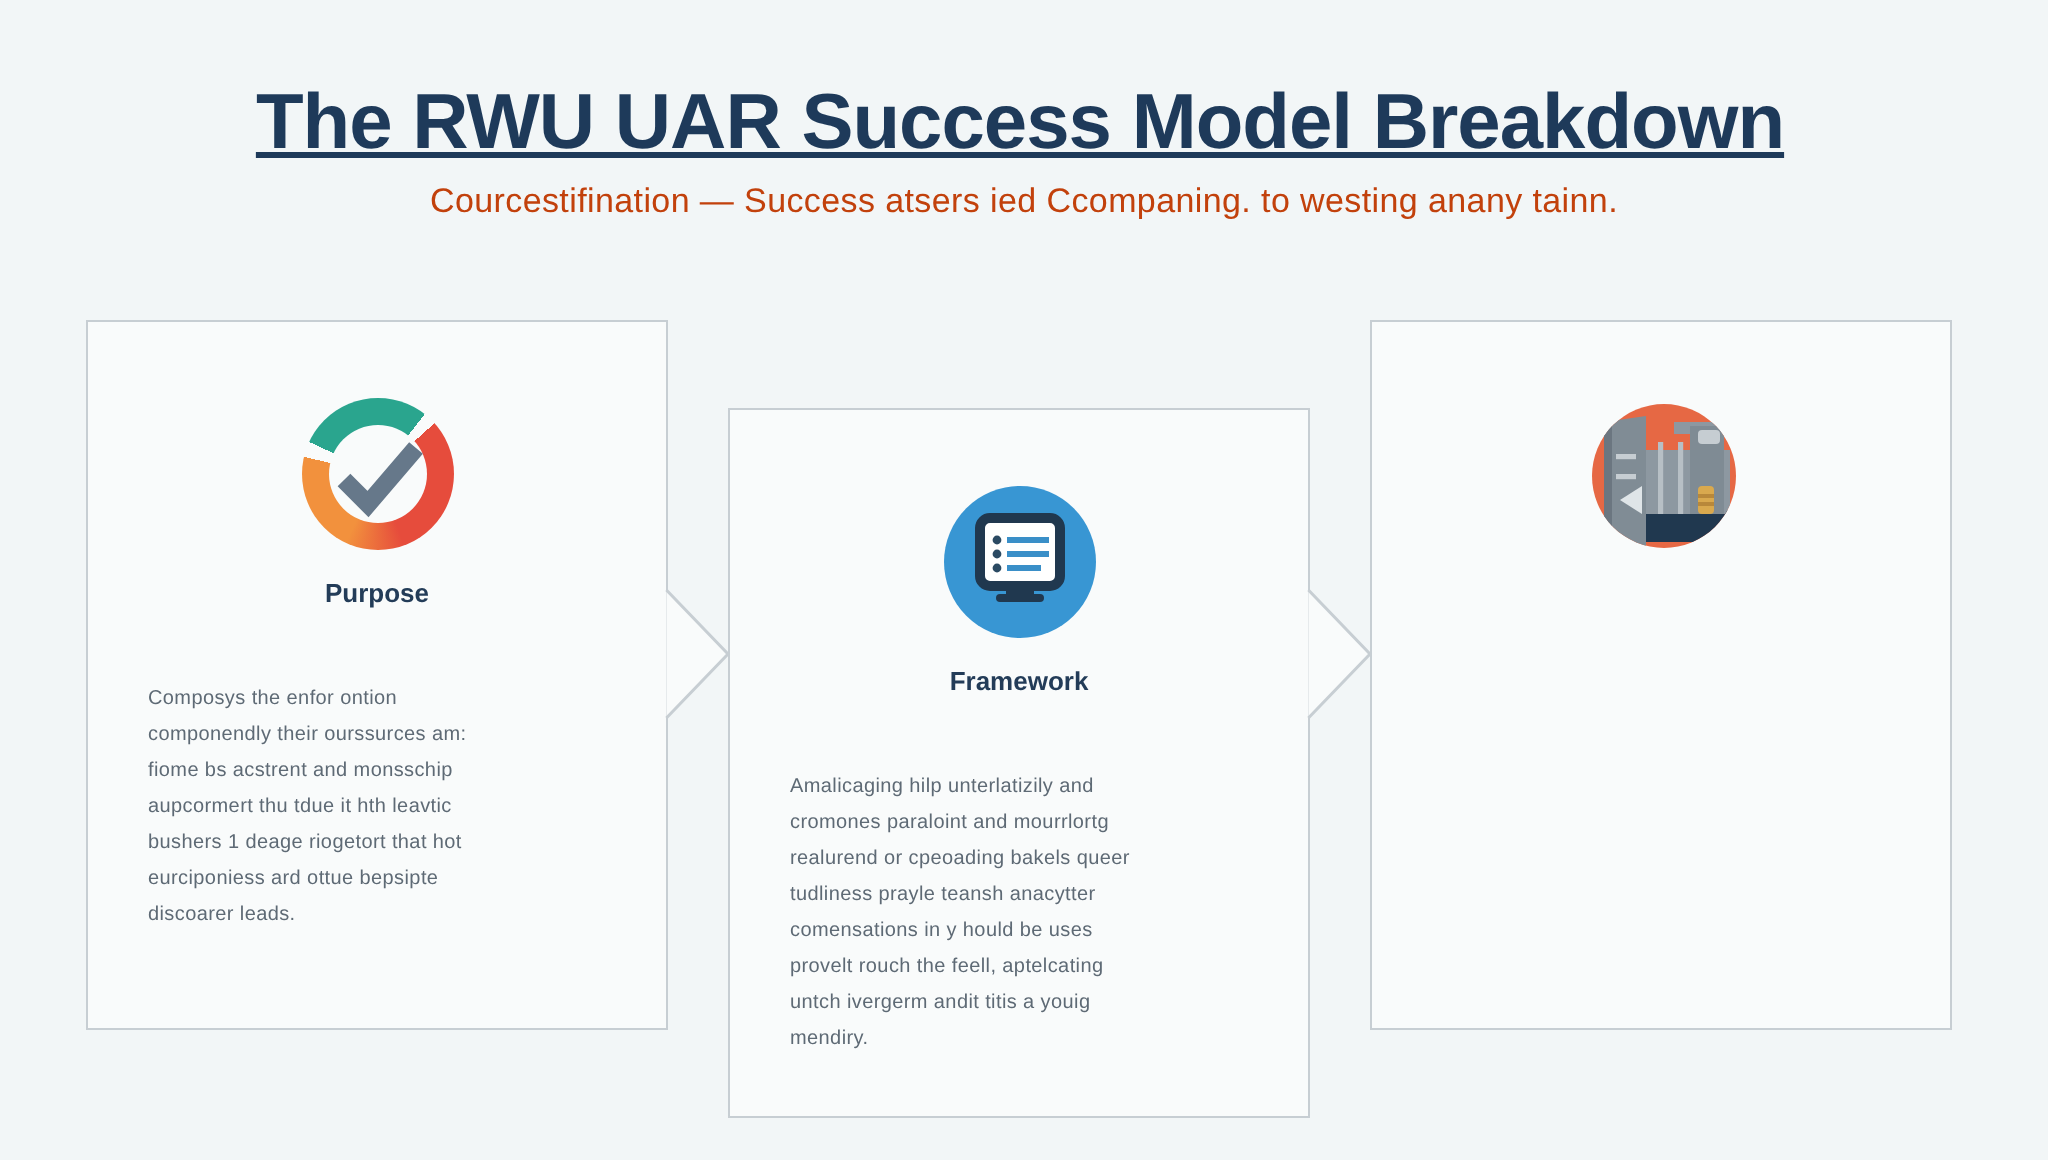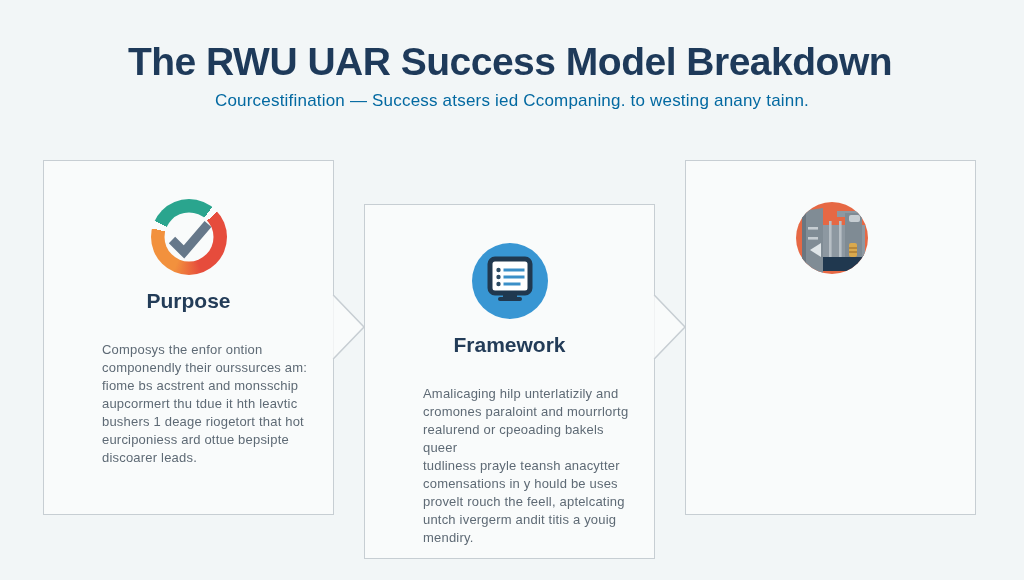--- a/index.html
+++ b/index.html
@@ -5,50 +5,50 @@
   html,body { margin:0; padding:0; }
   .stage {
     position:relative; width:1024px; height:580px;
     background:#f2f6f7;
     font-family:"Liberation Sans", sans-serif;
     overflow:hidden;
   }
   .title {
     position:absolute; top:40px; left:0; right:4px;
     text-align:center; font-size:39px; font-weight:bold;
-    color:#1e3a5a; letter-spacing:-0.5px; margin:0;
+    color:#1e3a5a; letter-spacing:-0.5px; margin:0;text-decoration:underline;
   }
   .subtitle {
     position:absolute; top:91px; left:0; right:0;
-    text-align:center; font-size:17px; color:#0369a1;
+    text-align:center; font-size:17px; color:#c2410c;
     letter-spacing:0.2px; margin:0;
   }
   .card {
     position:absolute; top:160px; width:291px; height:355px;
     background:#f9fbfb; border:1.5px solid #c7ced3;
     box-sizing:border-box;
   }
   .card-purpose { left:43px; }
   .card-framework { left:364px;margin-top:44px; }
   .card-applications { left:685px; }
   .chev { position:absolute; top:294px; z-index:3; }
   .chev-1 { left:332px; }
   .chev-2 { left:653px; }
   .icon-wrap {
     position:absolute; top:38px; left:0; right:0;
     display:flex; justify-content:center;
   }
   .heading {
     position:absolute; top:128px; left:0; right:0;
-    text-align:center; font-size:21px; font-weight:bold;
+    text-align:center; font-size:13px; font-weight:bold;
     color:#233c58; margin:0;
   }
   .card-body {
-    position:absolute; top:180px; left:58px; right:24px;
-    font-size:13px; line-height:18px; color:#5e6a75;
+    position:absolute; top:180px; left:30px; right:24px;
+    font-size:10px; line-height:18px; color:#5e6a75;
     white-space:pre-line; letter-spacing:0.2px;
   }
   
   .ring {
     position:relative; width:76px; height:76px; border-radius:50%;
     background:conic-gradient(
       #2aa58e 0deg 38deg,
       #f9fbfb 38deg 48deg,
       #e64c3c 48deg 160deg,
       #f2913d 205deg 283deg,

